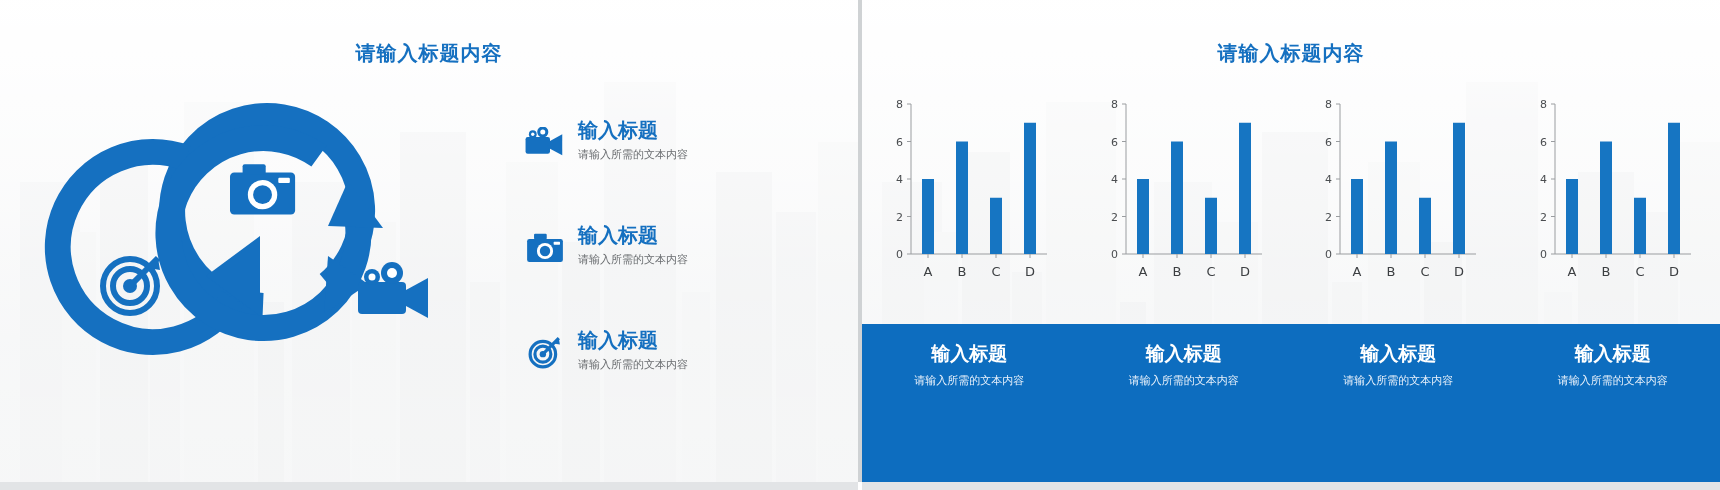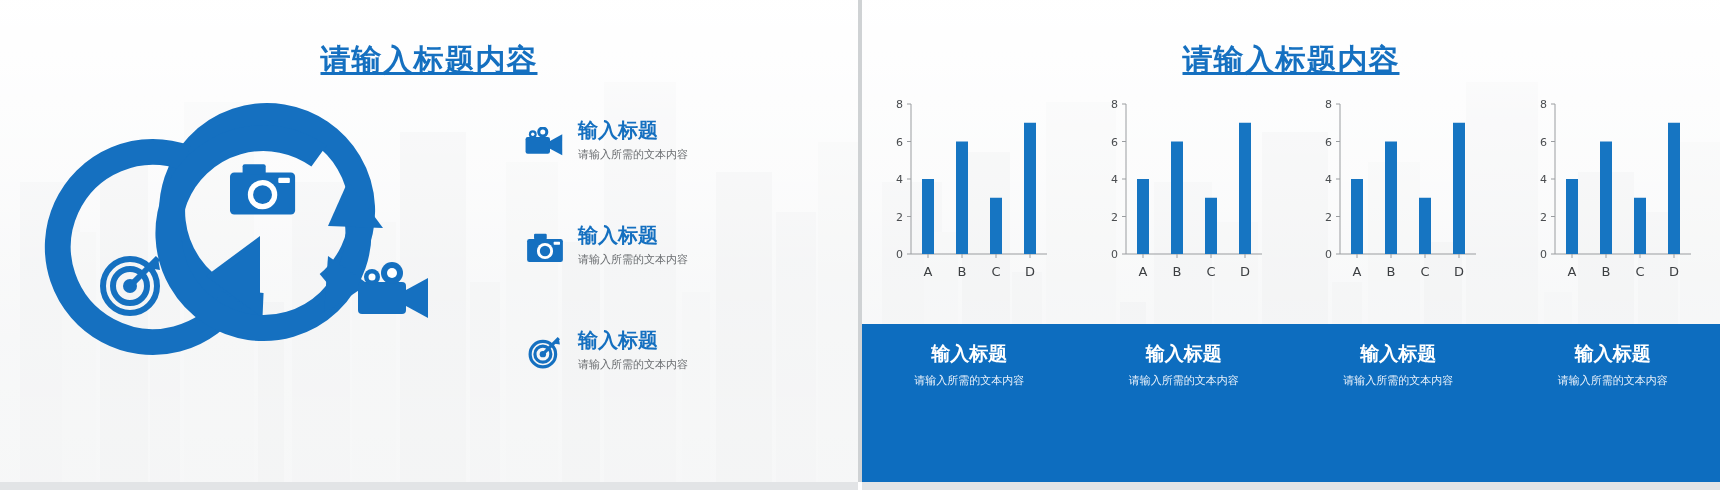--- a/index.html
+++ b/index.html
@@ -20,22 +20,22 @@
   .bg .sky{position:absolute;inset:0;
     background:
       linear-gradient(180deg,#fbfbfc 0%,#f4f5f6 38%,#eceeef 70%,#e9ebec 100%);}
   .bg .towers{position:absolute;inset:0;opacity:.5;}
   .bg .towers i{position:absolute;bottom:0;display:block;background:#e4e6e8;}
   .bg .haze{position:absolute;inset:0;
     background:linear-gradient(180deg,rgba(255,255,255,.92) 0%,rgba(255,255,255,.70) 25%,rgba(255,255,255,.58) 55%,rgba(255,255,255,.62) 100%);}
 
   
   .slide-title{position:absolute;left:0;right:0;text-align:center;
-      font-size:30px;font-weight:bold;color:#1570c0;letter-spacing:1px;
-      font-family:"DejaVu Sans","Liberation Sans",sans-serif;text-decoration:underline;}
+      font-size:20px;font-weight:bold;color:#1570c0;letter-spacing:1px;
+      font-family:"DejaVu Sans","Liberation Sans",sans-serif;}
   .slide-a .slide-title{top:40px;}
   .slide-b .slide-title{top:40px;}
 
   
   .cycle{position:absolute;left:28px;top:86px;width:470px;height:340px;}
   .cycle svg{display:block;width:470px;height:340px;}
 
   .legend{position:absolute;left:522px;top:118px;width:300px;}
   .legend-row{display:flex;align-items:flex-start;height:105px;}
   .legend-ico{width:46px;height:44px;flex:0 0 46px;display:flex;align-items:center;justify-content:center;color:#1570c0;margin-top:2px;}

